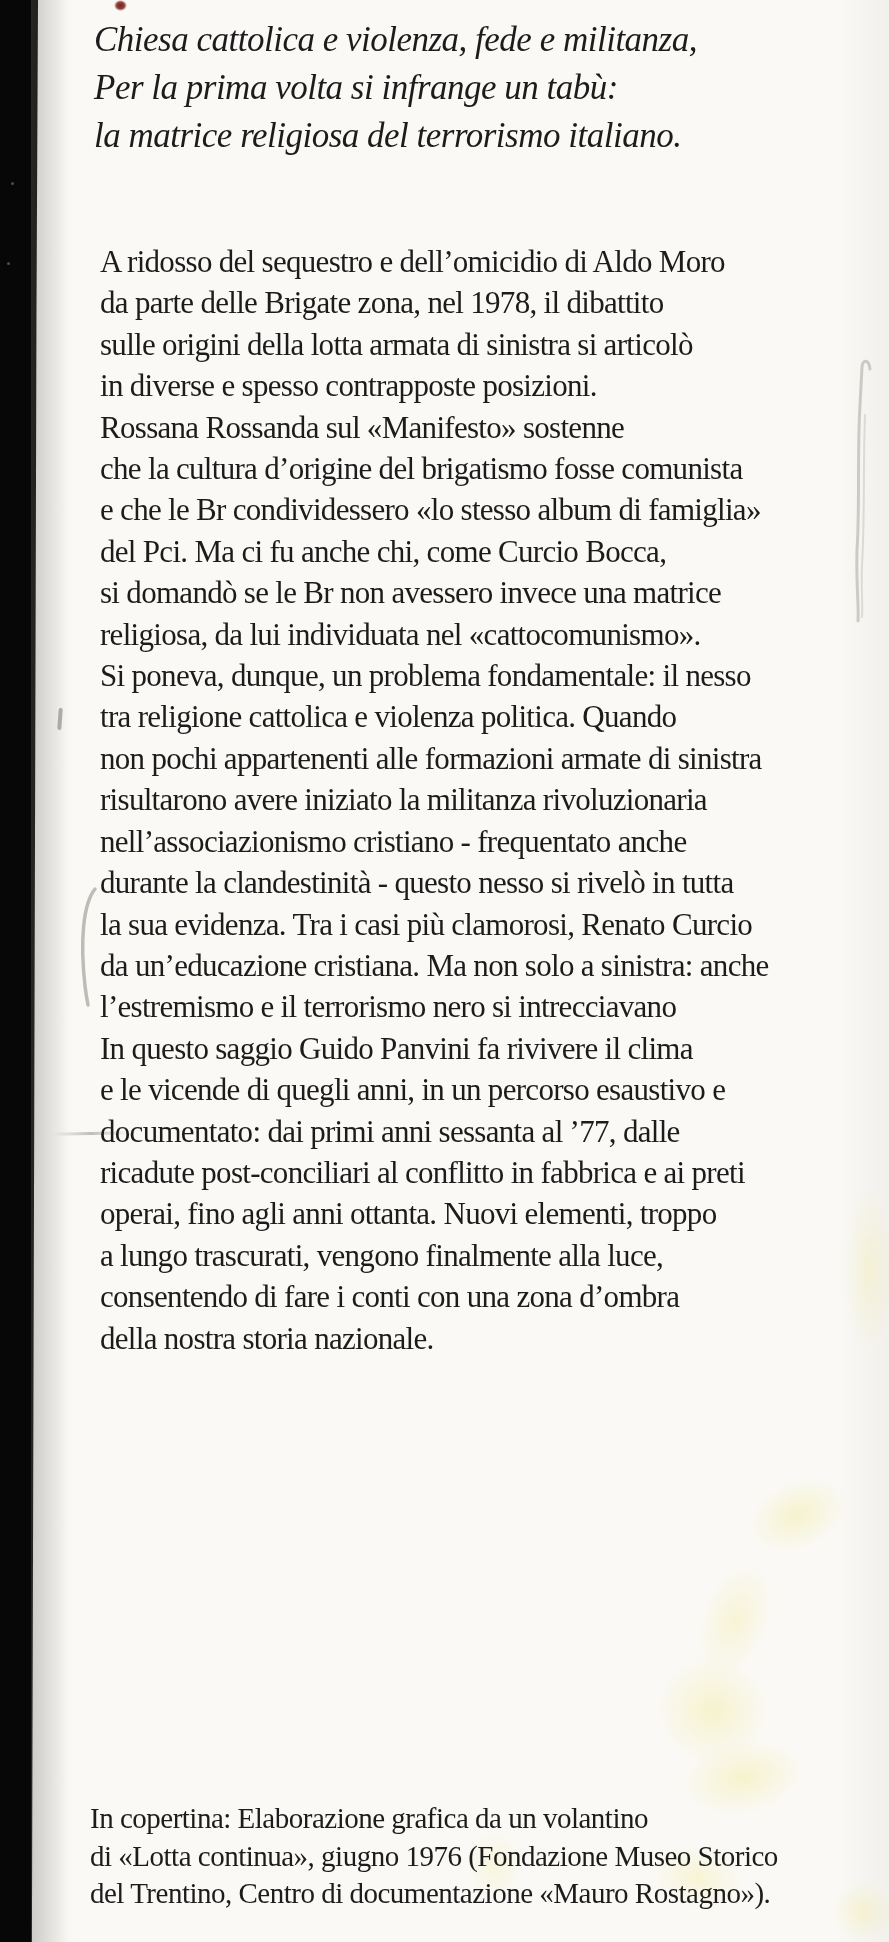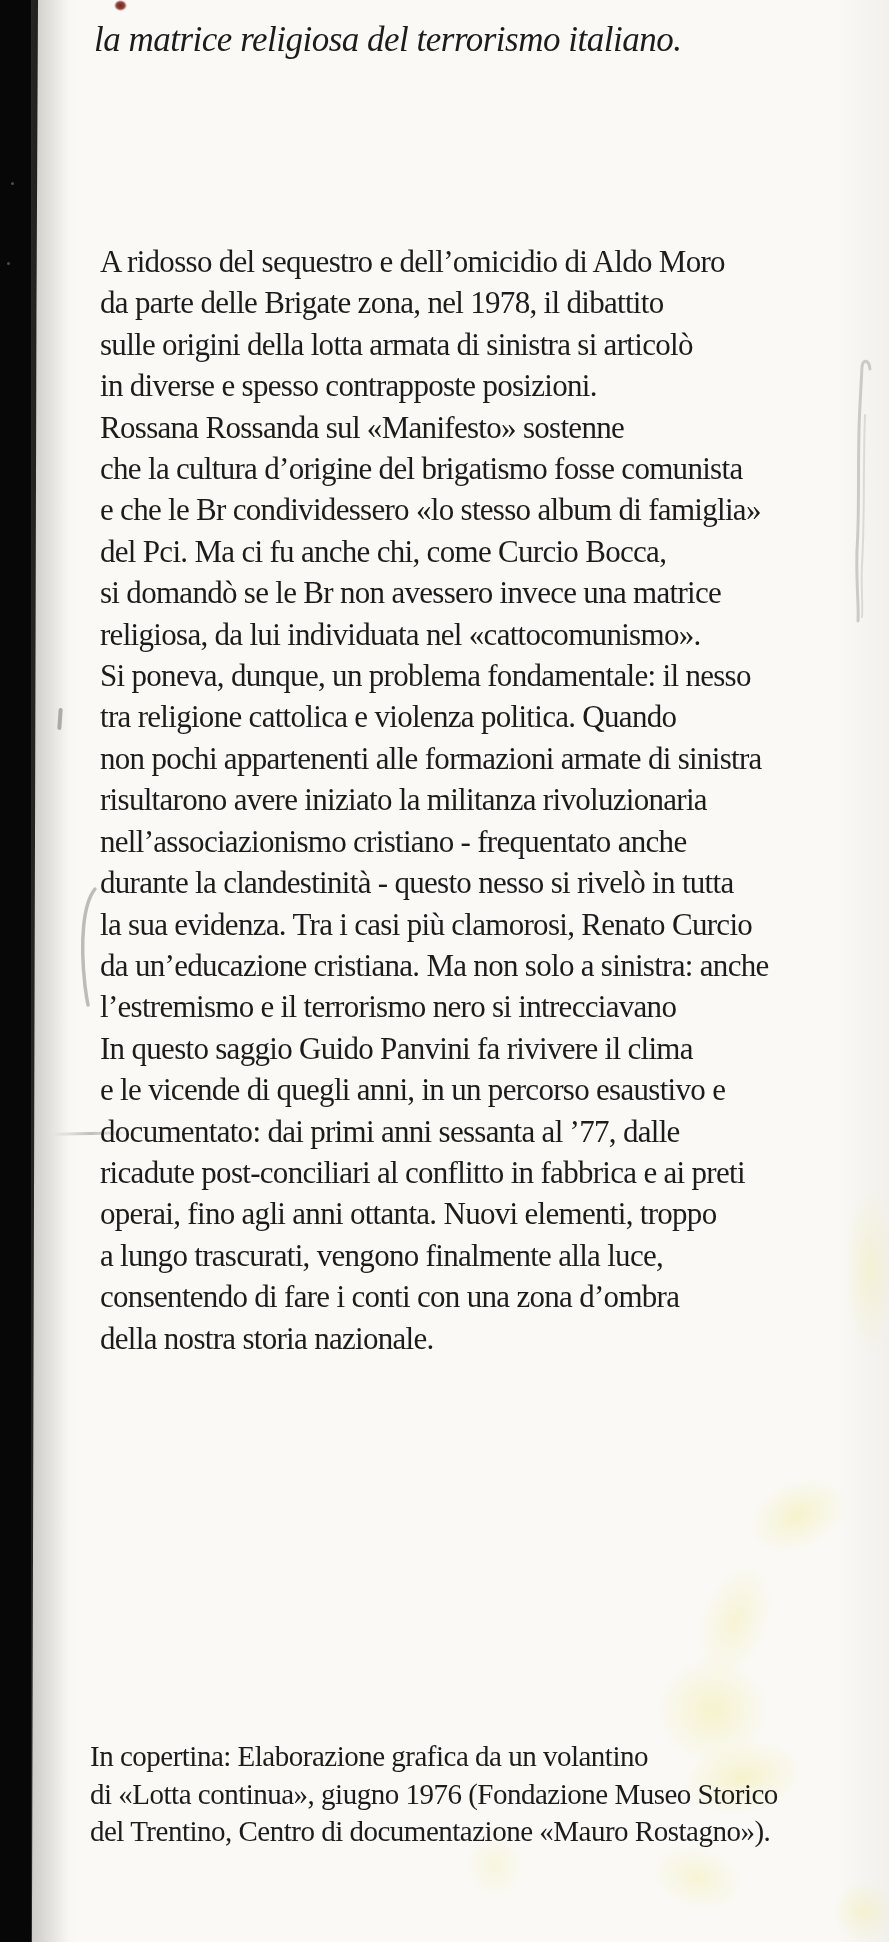--- a/index.html
+++ b/index.html
@@ -28,21 +28,21 @@
     position:absolute;left:94px;top:16px;
     font-size:35px;line-height:48px;font-style:italic;
     letter-spacing:-0.5px;white-space:nowrap;
   }
   .blurb{
     position:absolute;left:100px;top:241px;
     font-size:31px;line-height:41.4px;
     letter-spacing:-0.7px;white-space:nowrap;
   }
   .credit{
-    position:absolute;left:90px;top:1738px;
+    position:absolute;left:90px;top:1800px;
     font-size:29px;line-height:37.6px;
     letter-spacing:-0.5px;white-space:nowrap;
   }
   .stain{
     position:absolute;border-radius:50%;
     background:radial-gradient(closest-side, var(--stain,#f3eda9), rgba(243,237,169,0));
     pointer-events:none;
   }
   .h-crease{
     position:absolute;left:52px;top:1132px;width:78px;height:3px;
@@ -85,20 +85,22 @@
   <div class="stain" style="left:745px;top:1480px;width:105px;height:70px;opacity:.5;transform:rotate(-25deg);"></div>
   <div class="stain" style="left:700px;top:1560px;width:70px;height:120px;opacity:.4;transform:rotate(20deg);"></div>
   <div class="stain" style="left:655px;top:1655px;width:115px;height:110px;opacity:.5;"></div>
   <div class="stain" style="left:680px;top:1740px;width:125px;height:75px;opacity:.5;transform:rotate(-10deg);"></div>
   <div class="stain" style="left:650px;top:1845px;width:95px;height:65px;opacity:.4;transform:rotate(15deg);"></div>
   <div class="stain" style="left:465px;top:1830px;width:60px;height:70px;opacity:.3;"></div>
   <div class="stain" style="left:843px;top:1185px;width:52px;height:170px;opacity:.35;"></div>
   <div class="stain" style="left:832px;top:1880px;width:62px;height:62px;opacity:.4;"></div>
 
   <div class="tagline">
+    <div class="line">Chiesa cattolica e violenza, fede e militanza,</div>
+    <div class="line">Per la prima volta si infrange un tabù:</div>
     <div class="line">la matrice religiosa del terrorismo italiano.</div>
   </div>
 
   <div class="blurb">
     <div class="line">A ridosso del sequestro e dell’omicidio di Aldo Moro</div>
     <div class="line">da parte delle Brigate zona, nel 1978, il dibattito</div>
     <div class="line">sulle origini della lotta armata di sinistra si articolò</div>
     <div class="line">in diverse e spesso contrapposte posizioni.</div>
     <div class="line">Rossana Rossanda sul «Manifesto» sostenne</div>
     <div class="line">che la cultura d’origine del brigatismo fosse comunista</div>

